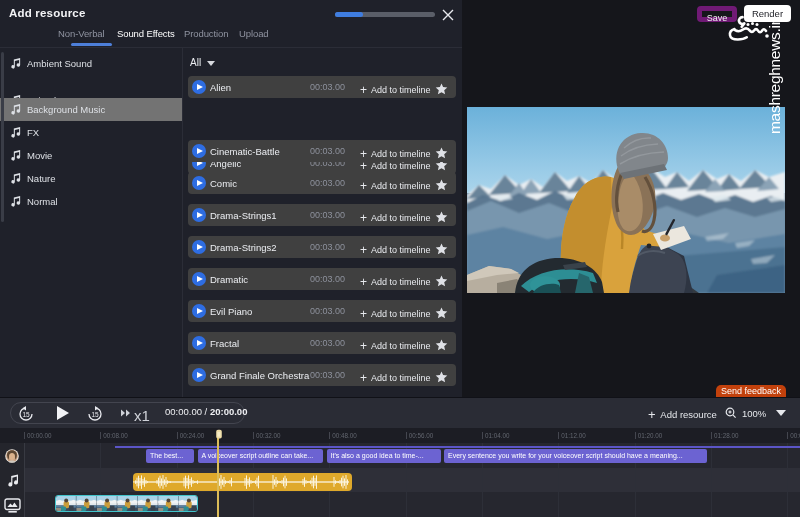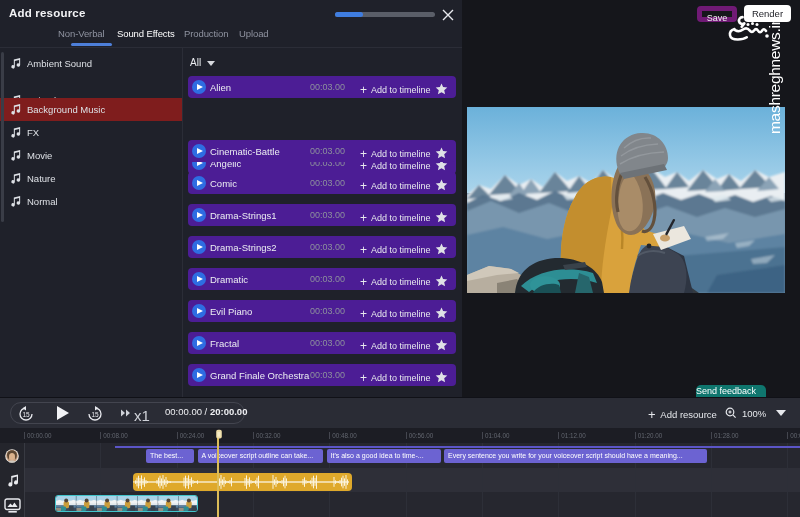--- a/index.html
+++ b/index.html
@@ -16,45 +16,45 @@
   #pfill { left:335px; top:12px; width:28px; height:5px; background:#3f7de0; border-radius:3px; }
   #tabs { left:0; top:28px; height:16px; font-size:9.5px; letter-spacing:-.1px; color:#8f93a0; }
   .tab { position:absolute; top:0; white-space:nowrap;padding-left:48px; }
   #tabline { left:71px; top:43px; width:41px; height:3px; background:#4d7fd9; border-radius:2px;}
   #hdrborder { left:0; top:47px; width:462px; height:1px; background:#2b2d37; }
   #vdivider { left:182px; top:48px; width:1px; height:349px; background:#2b2d37; }
 
   .sideitem { position:absolute; left:0; width:182px; height:23px; color:#dde0e5; font-size:9.5px; }
   .sideitem span { position:absolute; left:27px; top:6px; }
   .sideitem svg { position:absolute; left:9px; top:5px; }
-  .sel { background:#7f1d1d; }
+  .sel { background:#737373; }
 
   #allrow { left:190px; top:57px; color:#eceef2; font-size:10px; }
   .caret { display:inline-block; width:0; height:0; border-left:4px solid transparent;
     border-right:4px solid transparent; border-top:5px solid #d7d9de; vertical-align:middle; margin-left:6px;}
 
-  .row { position:absolute; left:188px; width:268px; height:22px; background:#4c1d95; border-radius:4px; }
+  .row { position:absolute; left:188px; width:268px; height:22px; background:#404040; border-radius:4px; }
   .row .play { position:absolute; left:4px; top:4px; width:14px; height:14px; border-radius:50%;
     background:#2e6de2; }
   .row .play:after { content:""; position:absolute; left:5px; top:3.5px; width:0; height:0;
     border-left:6px solid #fff; border-top:3.5px solid transparent; border-bottom:3.5px solid transparent; }
   .row .name { position:absolute; left:22px; top:5.5px; font-size:9.5px; color:#eceef2; white-space:nowrap;}
   .row .time { position:absolute; left:108px; width:49px; top:6px; font-size:9px; color:#8d919c; text-align:right;}
   .row .addt { position:absolute; left:172px; top:6px; font-size:9px; color:#e8eaee; white-space:nowrap;}
   .row .addt b { font-weight:normal; font-size:12px; position:relative; top:.5px; margin-right:4px;}
   .row .star { position:absolute; left:247px; top:5px; }
 
   
   #savebtn { left:697px; top:6px; width:40px; height:16px; border:5px solid #701a75; border-radius:4px;
      color:#f2f2f4; font-size:9px; text-align:center; line-height:14px; }
   #renderbtn { left:744px; top:5px; width:47px; height:17px; background:#fff; border-radius:4px;
      color:#23242a; font-size:9.5px; text-align:center; line-height:17px; z-index:5; }
   #photo { left:467px; top:107px; width:318px; height:186px; }
-  #feedback { left:696px; top:385px; width:70px; height:12px; background:#0f766e; border-radius:5px 5px 0 0;
-     color:#fff; font-size:9px; line-height:13px;}
+  #feedback { left:716px; top:385px; width:70px; height:12px; background:#c2410c; border-radius:5px 5px 0 0;
+     color:#fff; font-size:9px; text-align:center; line-height:13px;}
 
   
   #toolbar { left:0; top:397px; width:800px; height:31px; background:#2a2c35; border-top:1px solid #101117;}
   #pill { left:10px; top:4px; width:235px; height:22px; border:1px solid #43454f; border-radius:11px; }
   #ctime { left:165px; top:8px; font-size:9.5px; color:#eff0f3; white-space:nowrap;}
   #addres { left:648px; top:9px; font-size:9.5px; color:#e6e8ec; }
   #zoomctl { left:725px; top:9px; font-size:9.5px; color:#e6e8ec; }
   #caret2 { left:776px; top:12px; width:0; height:0; border-left:5px solid transparent;
     border-right:5px solid transparent; border-top:6px solid #e6e8ec; }
 

